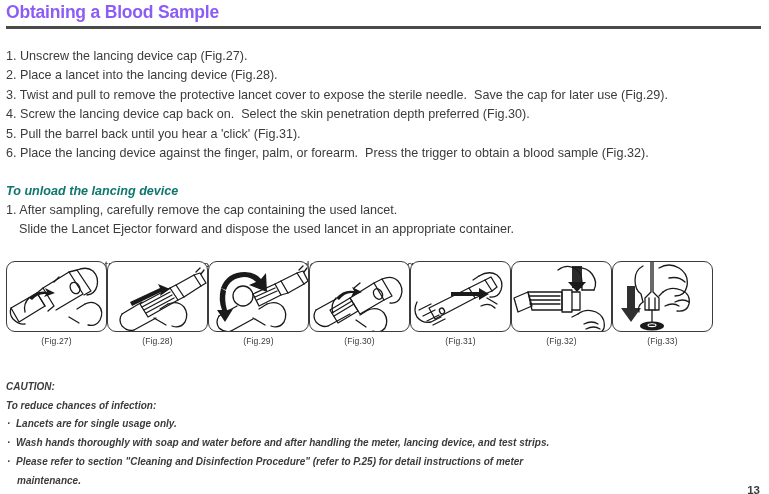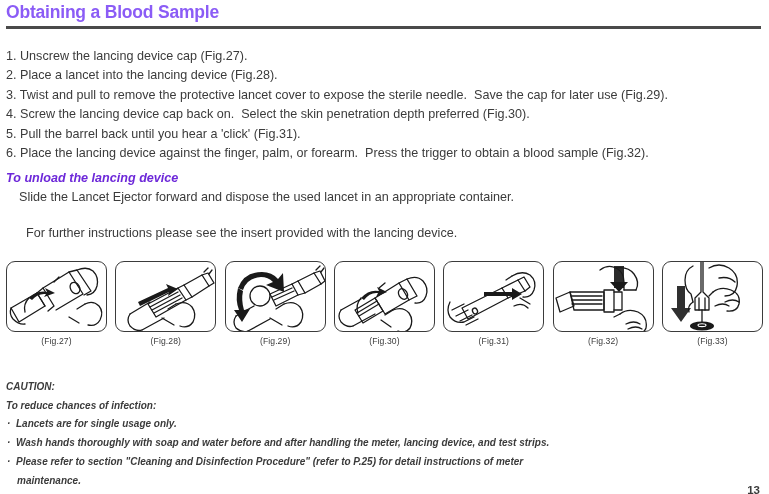--- a/index.html
+++ b/index.html
@@ -43,22 +43,22 @@
     font-size: 12.6px;
     line-height: 19.5px;
     white-space: pre;
     color: #3b3b3b;
   }
   .sub-head {
     font-size: 12.6px;
     font-weight: bold;
     font-style: italic;
     line-height: 19px;
-    margin-top: 5px;
-    color: #6d28d9;
+    margin-top: 18px;
+    color: #0f766e;
   }
   .unload-line {
     font-size: 12.6px;
     line-height: 19.5px;
     white-space: pre;
     color: #3b3b3b;
   }
   .indent-line {
     padding-left: 13px;
   }
@@ -69,21 +69,20 @@
     margin-top: 17px;
     color: #3b3b3b;
   }
   
   .figure-strip {
     position: absolute;
     left: 6px;
     top: 259px;
     width: 757px;
     display: flex;
-    justify-content: space-between;
   }
   .figure-cell {
     width: 101px;
     display: flex;
     flex-direction: column;
     align-items: center;
   }
   .figure-box {
     width: 101px;
     height: 71px;
@@ -148,20 +147,21 @@
     <div class="step-line">1. Unscrew the lancing device cap (Fig.27).</div>
     <div class="step-line">2. Place a lancet into the lancing device (Fig.28).</div>
     <div class="step-line">3. Twist and pull to remove the protective lancet cover to expose the sterile needle.  Save the cap for later use (Fig.29).</div>
     <div class="step-line">4. Screw the lancing device cap back on.  Select the skin penetration depth preferred (Fig.30).</div>
     <div class="step-line">5. Pull the barrel back until you hear a 'click' (Fig.31).</div>
     <div class="step-line">6. Place the lancing device against the finger, palm, or forearm.  Press the trigger to obtain a blood sample (Fig.32).</div>
   </div>
 
   <div class="sub-head">To unload the lancing device</div>
   <div>
+    <div class="unload-line">1. After sampling, carefully remove the cap containing the used lancet.</div>
     <div class="unload-line indent-line">Slide the Lancet Ejector forward and dispose the used lancet in an appropriate container.</div>
   </div>
 
   <div class="further-line">For further instructions please see the insert provided with the lancing device.</div>
 
   <div class="figure-strip">
 
     <div class="figure-cell">
       <div class="figure-box">
         <svg width="101" height="71" viewBox="0 0 101 71">

